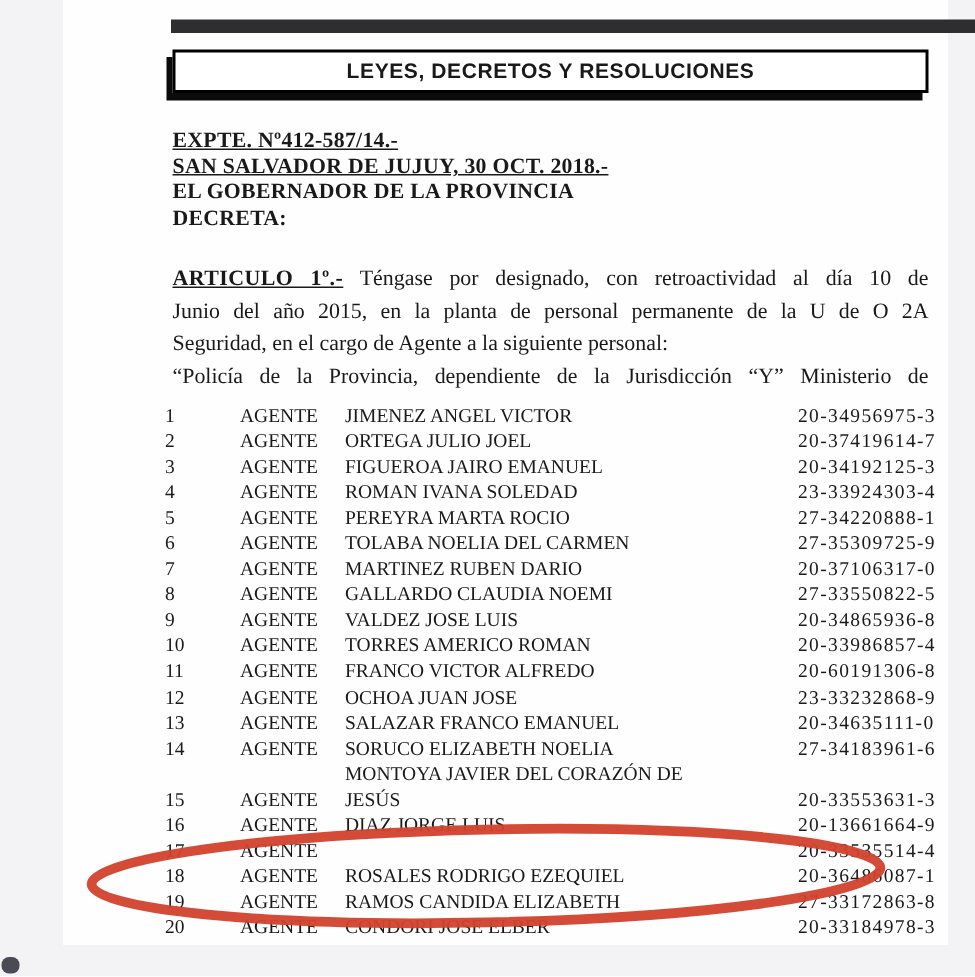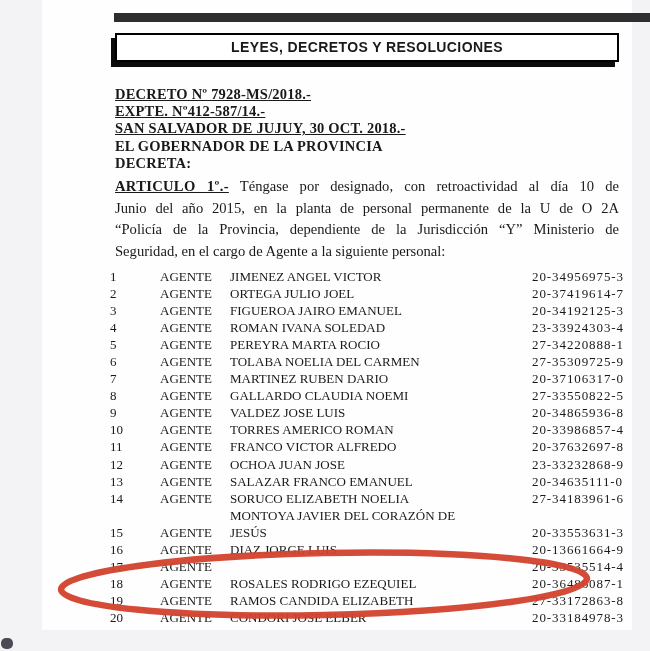--- a/index.html
+++ b/index.html
@@ -65,35 +65,34 @@
 
   <div class="page">
 
     <div class="topbar"></div>
 
     <div class="leyes-box">
       <span>LEYES, DECRETOS Y RESOLUCIONES</span>
     </div>
 
     <div class="decree-head">
-      <div class="dline u">DECRETO Nº 7928-MS/2018.-</div>
       <div class="dline u">EXPTE. Nº412-587/14.-</div>
       <div class="dline u">SAN SALVADOR DE JUJUY, 30 OCT. 2018.-</div>
       <div class="dline">EL GOBERNADOR DE LA PROVINCIA</div>
       <div class="dline">DECRETA:</div>
     </div>
 
     <div class="paragraph">
       <div class="pline">
         <span class="art">ARTICULO 1º.-</span>
         <span>Téngase por designado, con retroactividad al día 10 de</span>
       </div>
       <div class="pline">Junio del año 2015, en la planta de personal permanente de la U de O 2A</div>
+      <div class="pline last">Seguridad, en el cargo de Agente a la siguiente personal:</div>
       <div class="pline">“Policía de la Provincia, dependiente de la Jurisdicción “Y” Ministerio de</div>
-      <div class="pline last">Seguridad, en el cargo de Agente a la siguiente personal:</div>
     </div>
 
     <div class="agents">
         <div class="arow">
           <span class="c-num">1</span>
           <span class="c-rank">AGENTE</span>
           <span class="c-name">JIMENEZ ANGEL VICTOR</span>
           <span class="c-cuil">20-34956975-3</span>
         </div>
         <div class="arow">
@@ -147,21 +146,21 @@
         <div class="arow">
           <span class="c-num">10</span>
           <span class="c-rank">AGENTE</span>
           <span class="c-name">TORRES AMERICO ROMAN</span>
           <span class="c-cuil">20-33986857-4</span>
         </div>
         <div class="arow">
           <span class="c-num">11</span>
           <span class="c-rank">AGENTE</span>
           <span class="c-name">FRANCO VICTOR ALFREDO</span>
-          <span class="c-cuil">20-37632697-8</span>
+          <span class="c-cuil">20-60191306-8</span>
         </div>
         <div class="arow">
           <span class="c-num">12</span>
           <span class="c-rank">AGENTE</span>
           <span class="c-name">OCHOA JUAN JOSE</span>
           <span class="c-cuil">23-33232868-9</span>
         </div>
         <div class="arow">
           <span class="c-num">13</span>
           <span class="c-rank">AGENTE</span>

